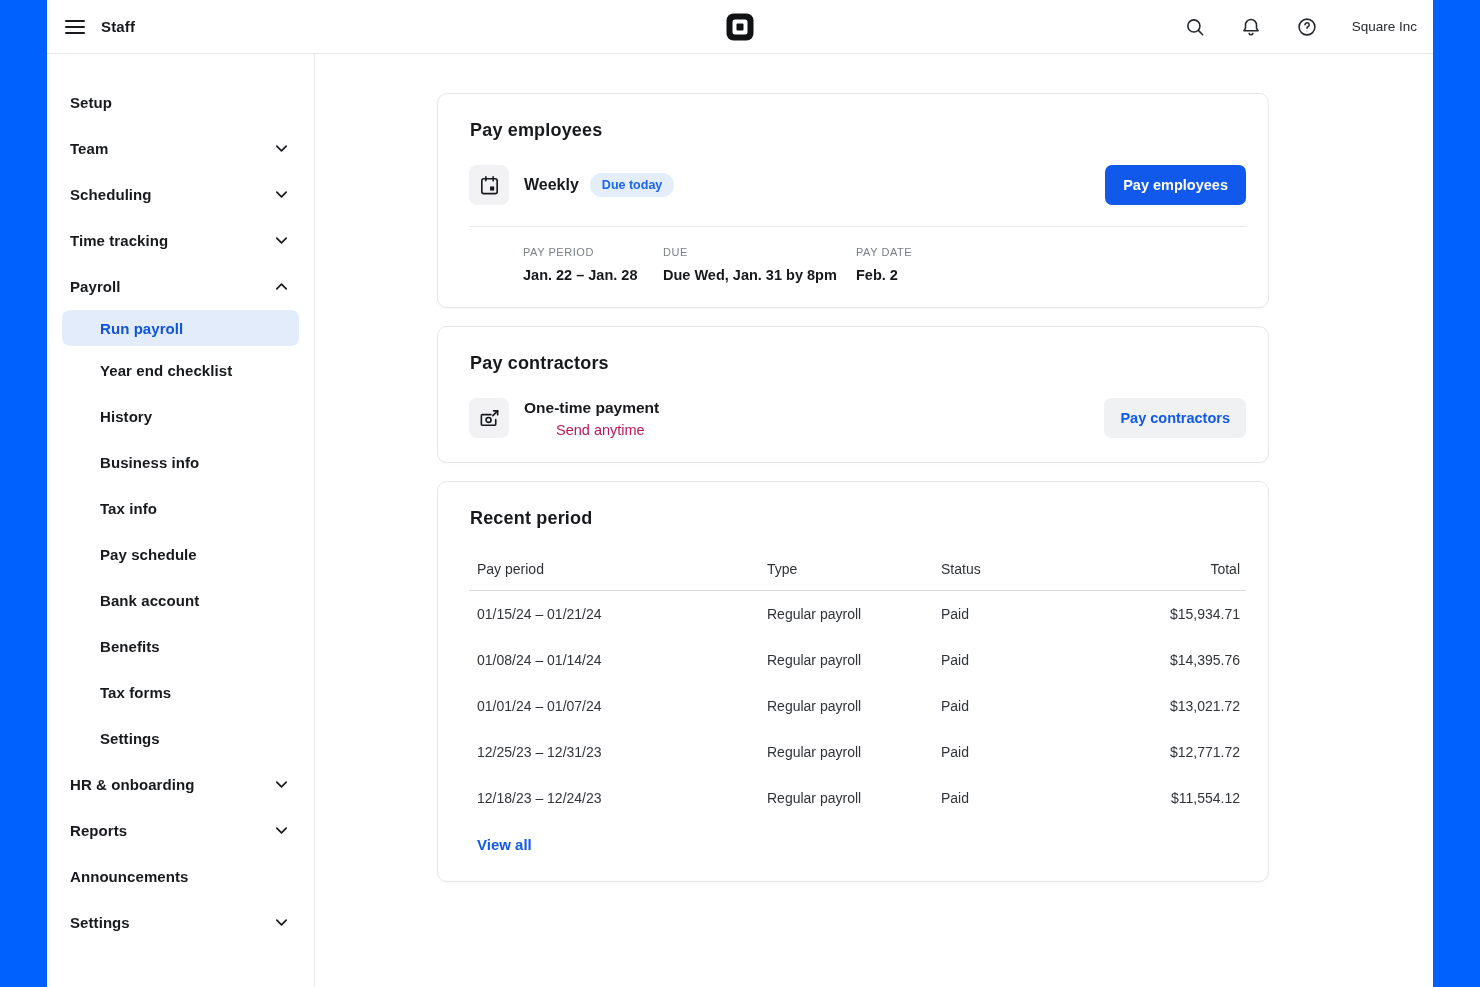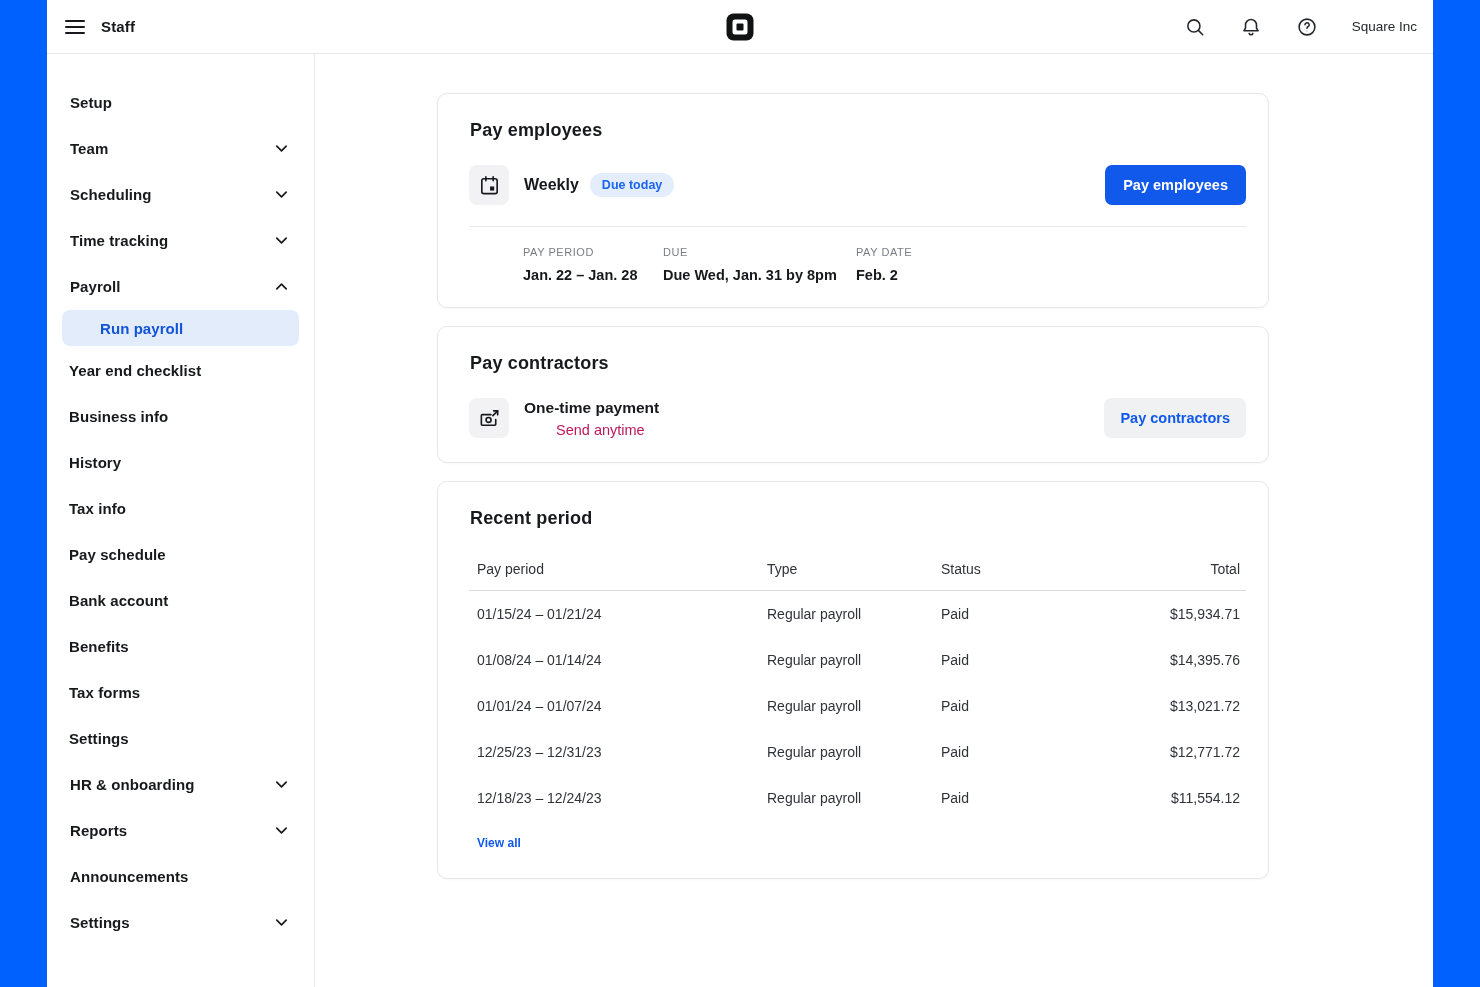--- a/index.html
+++ b/index.html
@@ -48,21 +48,21 @@
     background:#fff;
     overflow:hidden;
   }
   .nav-item {
     height:46px; display:flex; align-items:center;
     padding:0 25px 0 23px;
     font-size:15px; font-weight:700; color:#17191C;
     cursor:pointer; letter-spacing:.005em;
   }
   .nav-item .chev { margin-left:auto; display:flex; color:#17191C; }
-  .nav-sub { padding-left:22px; height:46px; }
+  .nav-sub { padding-left:53px; height:46px; }
   .nav-active {
     margin:1px 15px; height:36px;
     padding-left:38px;
     background:#E2ECFB; border-radius:8px;
     color:#1254D8;
   }
 
   .main { flex:1; padding:39px 0 0 122px; background:#fff; }
 
   
@@ -121,21 +121,21 @@
   .table { margin-top:-2px; }
   .t-row { display:flex; align-items:center; padding:15px 6px 15px 8px; font-size:14px; color:#303338; cursor:pointer; }
   .t-head { font-size:14px; color:#2F3237; padding:10px 6px 13px 8px; cursor:default; }
   .t-col-period { width:290px; }
   .t-col-type { width:174px; }
   .t-col-status { flex:1; }
   .t-col-total { width:150px; text-align:right; }
   .t-divider { border-top:1px solid #D8DADD; }
   .view-all {
     display:inline-block; margin:15px 0 4px 8px;
-    font-size:12px; font-weight:700; color:#1159EA;
+    font-size:15px; font-weight:700; color:#1159EA;
     text-decoration:none; cursor:pointer;
   }
   svg { display:block; }
 </style>
 </head>
 <body>
 
 <div class="app">
 
   <div class="topbar">
@@ -215,24 +215,24 @@
           </span>
         </div>
 
       <div class="nav-item nav-sub nav-active">
           <span>Run payroll</span>
         </div>
       <div class="nav-item nav-sub">
           <span>Year end checklist</span>
         </div>
       <div class="nav-item nav-sub">
+          <span>History</span>
+        </div>
+      <div class="nav-item nav-sub">
           <span>Business info</span>
-        </div>
-      <div class="nav-item nav-sub">
-          <span>History</span>
         </div>
       <div class="nav-item nav-sub">
           <span>Tax info</span>
         </div>
       <div class="nav-item nav-sub">
           <span>Pay schedule</span>
         </div>
       <div class="nav-item nav-sub">
           <span>Bank account</span>
         </div>

